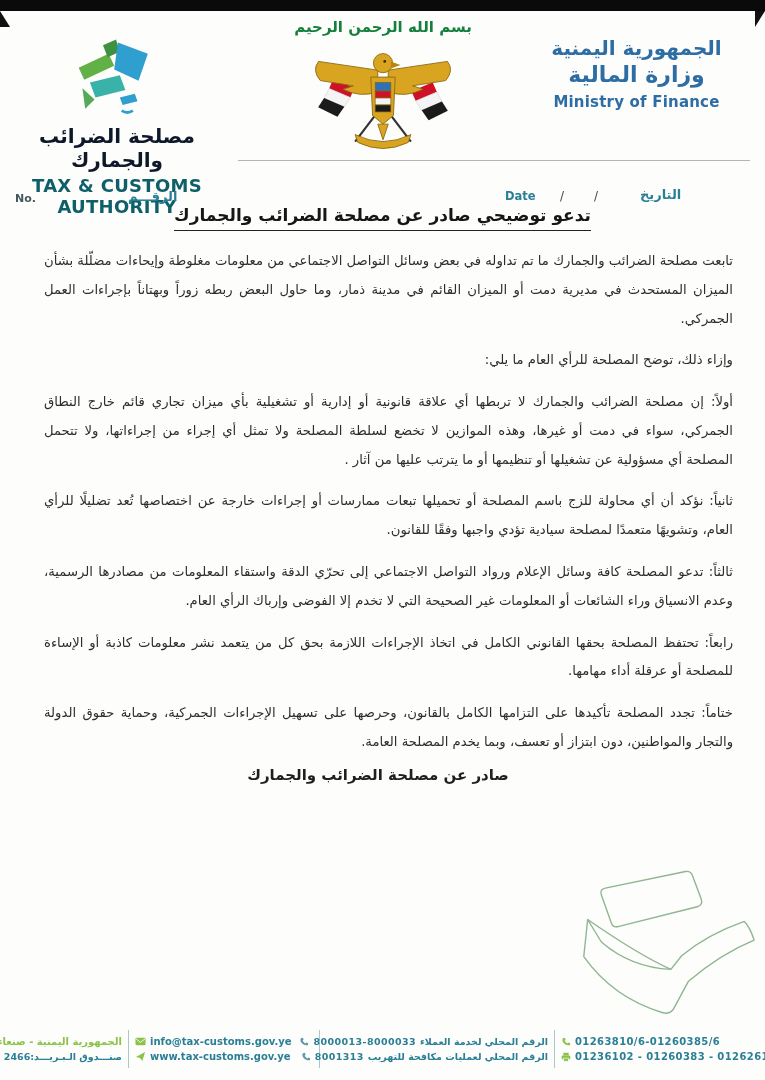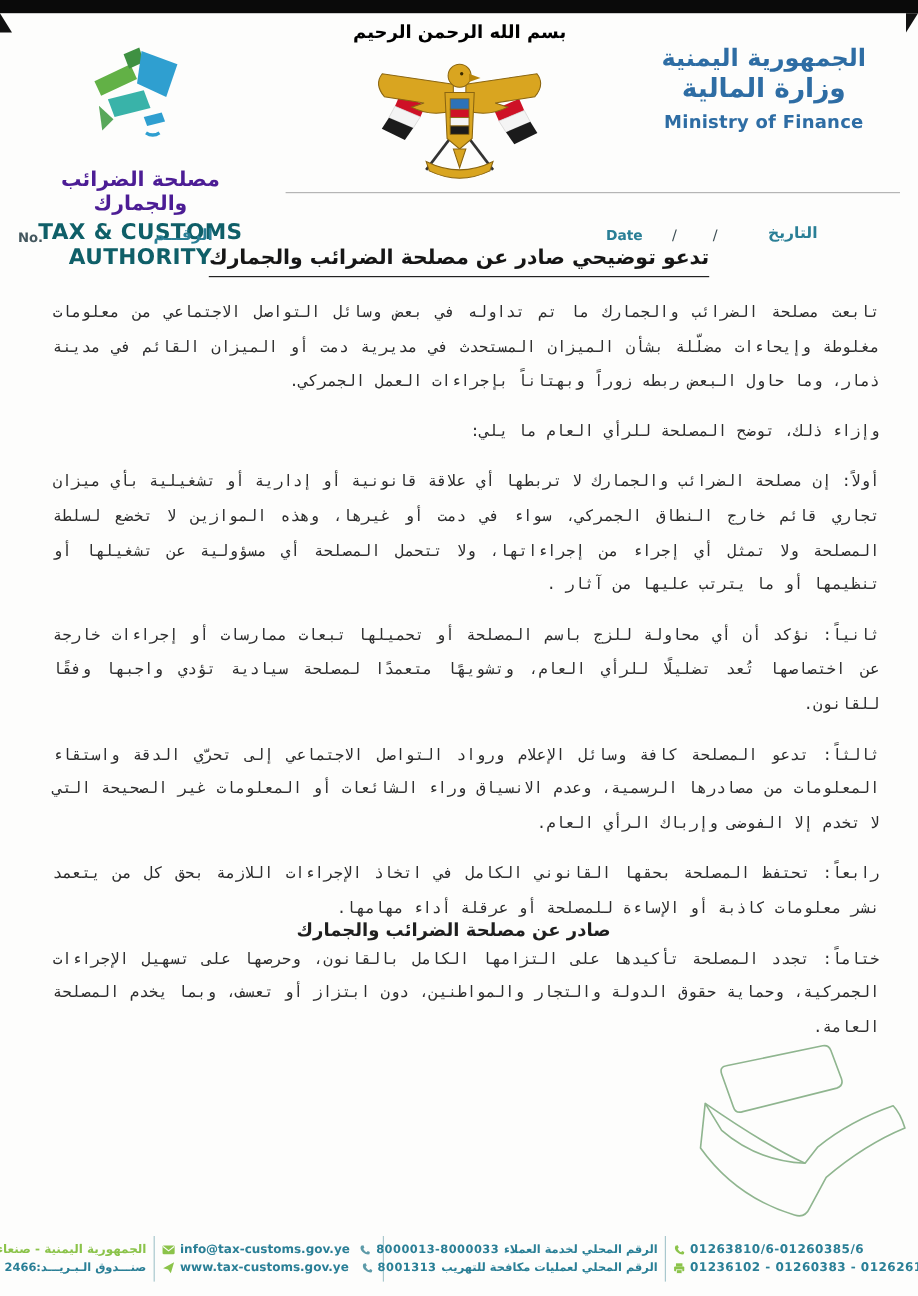--- a/index.html
+++ b/index.html
@@ -5,45 +5,45 @@
   html,body{margin:0;padding:0;}
   body{background:#e8e8e8;font-family:"DejaVu Sans",sans-serif;}
   .page{position:relative;width:765px;height:1080px;margin:0 auto;background:#fdfdfc;overflow:hidden;}
   .topbar{position:absolute;top:0;left:0;width:765px;height:11px;background:#0a0a0a;}
   .corner{position:absolute;top:11px;width:0;height:0;border-style:solid;}
   .corner.left{left:0;border-width:16px 0 0 10px;border-color:transparent transparent transparent #111;}
   .corner.right{right:0;border-width:16px 10px 0 0;border-color:#111 transparent transparent transparent;}
 
   
   .auth-block{position:absolute;top:34px;left:12px;width:210px;text-align:center;}
-  .auth-ar{font-size:17px;font-weight:bold;color:#4c1d95;direction:rtl;margin-top:16px;}
+  .auth-ar{font-size:20px;font-weight:bold;color:#0f172a;direction:rtl;margin-top:0;}
   .auth-en{font-size:18px;font-weight:bold;color:#0f5f68;letter-spacing:.3px;margin-top:3px;}
   .center-block{position:absolute;top:18px;left:278px;width:210px;text-align:center;}
-  .bismillah{font-size:15px;font-weight:bold;color:#000000;direction:rtl;letter-spacing:1px;margin-bottom:8px;}
+  .bismillah{font-size:15px;font-weight:bold;color:#15803d;direction:rtl;letter-spacing:1px;margin-bottom:8px;}
   .mof-block{position:absolute;top:36px;right:16px;width:225px;text-align:center;direction:rtl;}
   .mof-ar1{font-size:20px;font-weight:bold;color:#2e6da4;letter-spacing:1px;}
   .mof-ar2{font-size:22px;font-weight:bold;color:#2e6da4;letter-spacing:2px;margin-top:2px;}
   .mof-en{font-size:15px;font-weight:bold;color:#2e6da4;margin-top:6px;letter-spacing:.2px;}
   .header-rule{position:absolute;top:160px;left:238px;width:512px;height:0;border-top:1.5px solid #b5b5b5;}
 
   
   .ref-no-en{position:absolute;top:192px;left:15px;font-size:11px;font-weight:bold;color:#44575e;}
   .ref-no-ar{position:absolute;top:189px;left:128px;font-size:13px;font-weight:bold;color:#2a7f96;direction:rtl;}
   .ref-date-en{position:absolute;top:189px;left:505px;font-size:11.5px;font-weight:bold;color:#2a7f96;}
   .ref-slash1{position:absolute;top:189px;left:560px;font-size:12px;color:#3b4c52;}
   .ref-slash2{position:absolute;top:189px;left:594px;font-size:12px;color:#3b4c52;}
   .ref-date-ar{position:absolute;top:187px;left:640px;font-size:13px;font-weight:bold;color:#2a7f96;direction:rtl;}
 
   
   .doc-title-wrap{position:absolute;top:205px;left:0;width:765px;text-align:center;}
   .doc-title{display:inline-block;font-size:17px;font-weight:bold;color:#161616;direction:rtl;
              border-bottom:1.6px solid #222;padding-bottom:5px;}
 
   
-  .doc-body{position:absolute;top:247px;right:32px;left:44px;direction:rtl;font-family:Liberation Mono, monospace;}
+  .doc-body{position:absolute;top:247px;right:32px;left:44px;direction:rtl;}
   .doc-body p{margin:0 0 13px 0;font-size:13.2px;line-height:2.18;color:#2d2d2d;text-align:justify;}
   .closing{position:absolute;top:766px;left:0;width:756px;text-align:center;font-size:15px;
            font-weight:bold;color:#1f1f1f;direction:rtl;}
 
   
   .watermark{position:absolute;top:858px;left:572px;}
 
   
   .footer{position:absolute;left:4px;right:4px;bottom:8px;height:46px;display:flex;align-items:center;}
   .fcol{display:flex;flex-direction:column;justify-content:center;gap:4px;height:40px;}

